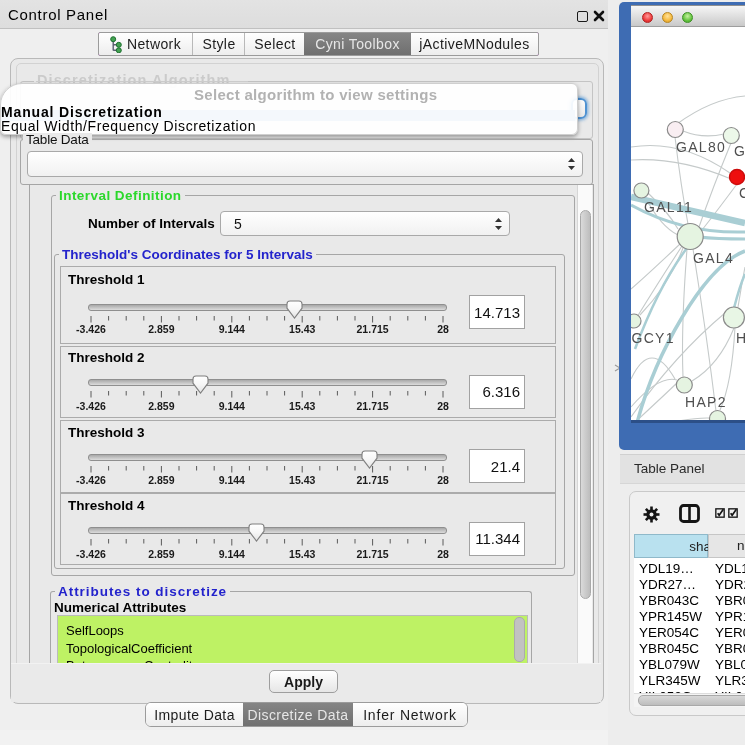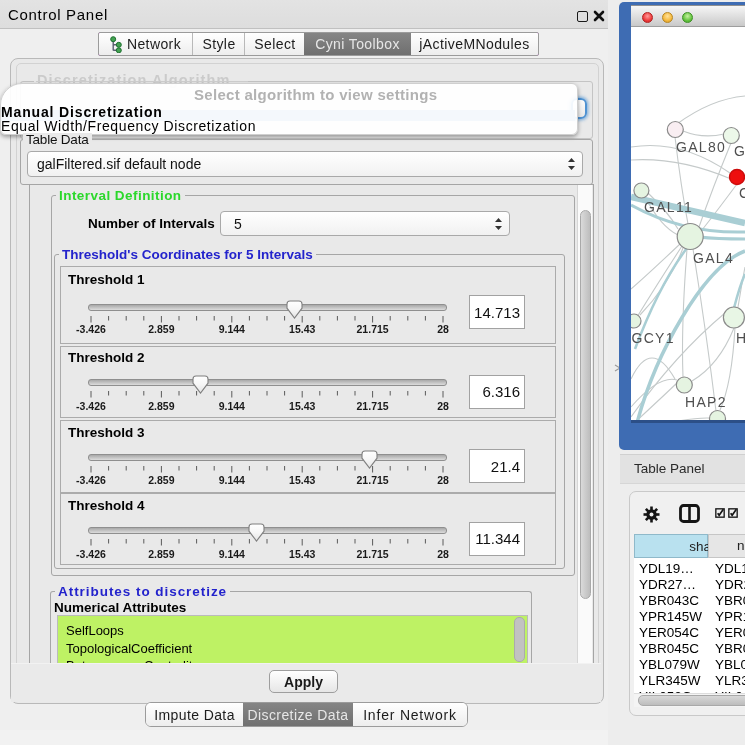--- a/index.html
+++ b/index.html
@@ -60,21 +60,20 @@
 <div class="abs" style="left:0px;top:83px;width:576px;height:50px;border:1px solid #cfcfcf;
      border-radius:22px 6px 6px 6px;box-shadow:0 2px 4px rgba(0,0,0,0.36);background:rgba(255,255,255,0.93);"></div>
 <div class="abs" style="left:1px;top:110px;width:574px;height:11px;background:#f4f8fc;"></div>
 <div class="abs" style="left:194px;top:86px;font-size:15px;font-weight:bold;letter-spacing:0.3px;color:#b2b2b2;">Select algorithm to view settings</div>
 <div class="abs" style="left:1px;top:104px;font-size:14px;font-weight:bold;letter-spacing:0.85px;color:#000;">Manual Discretization</div>
 <div class="abs" style="left:1px;top:118px;font-size:14px;letter-spacing:0.6px;color:#000;">Equal Width/Frequency Discretization</div>
 
 <div class="gbox" style="left:20px;top:139px;width:571px;height:44px;"></div>
 <div class="gtitle" style="left:23px;top:133px;color:#111;letter-spacing:-0.2px;font-weight:normal;">Table Data</div>
 <div class="combo" style="left:27px;top:151px;width:554px;height:24px;">
-  <div class="combotxt">galFiltered.sif default node</div>
   <div class="updn">
       <svg width="9" height="14" viewBox="0 0 9 14">
     <path d="M4.5,1 L8,5 L1,5 Z" fill="#333"></path>
         <path d="M4.5,13 L8,9 L1,9 Z" fill="#333"></path>
       </svg>
     </div>
 </div>
 
 <div class="abs" style="left:29px;top:184px;width:563px;height:484px;border:1px solid #a5a5a5;background:#e9e9e9;"></div>
 

